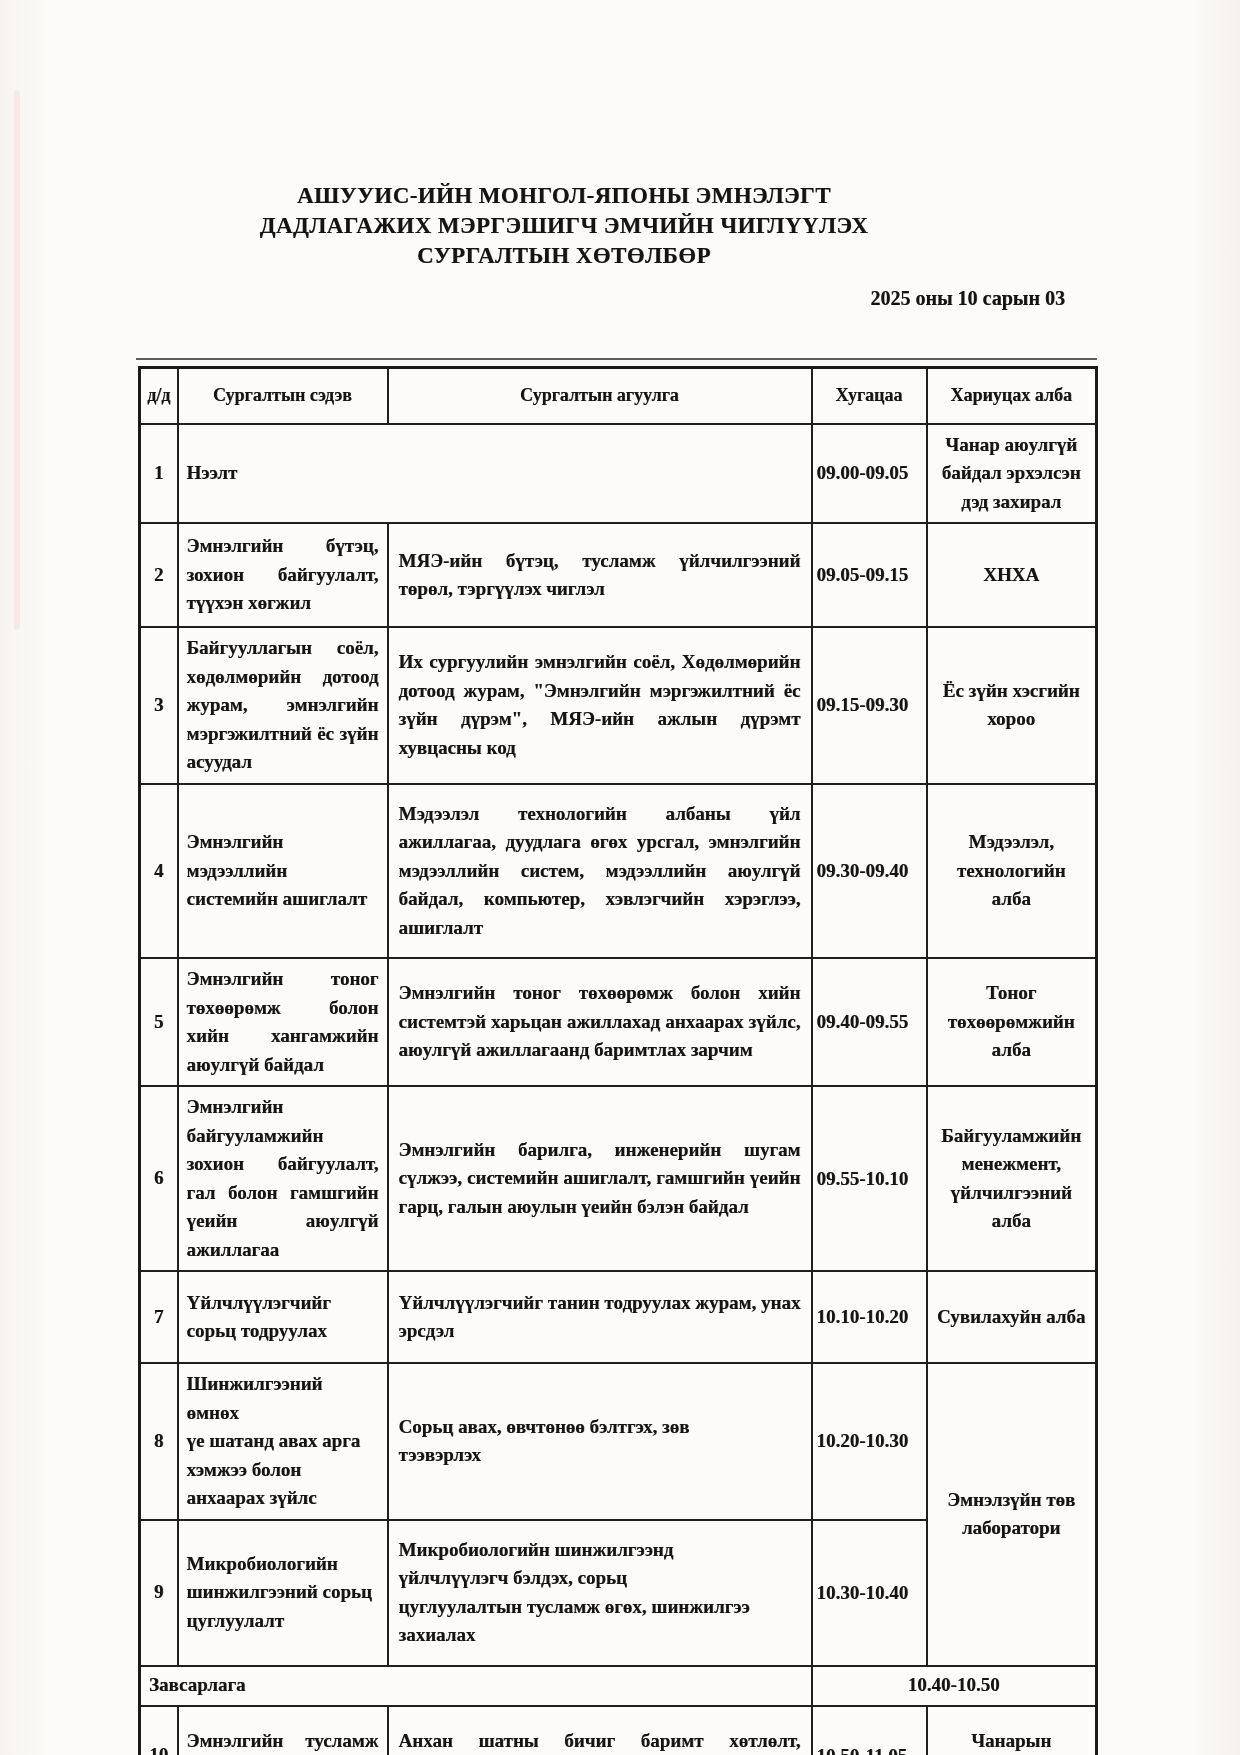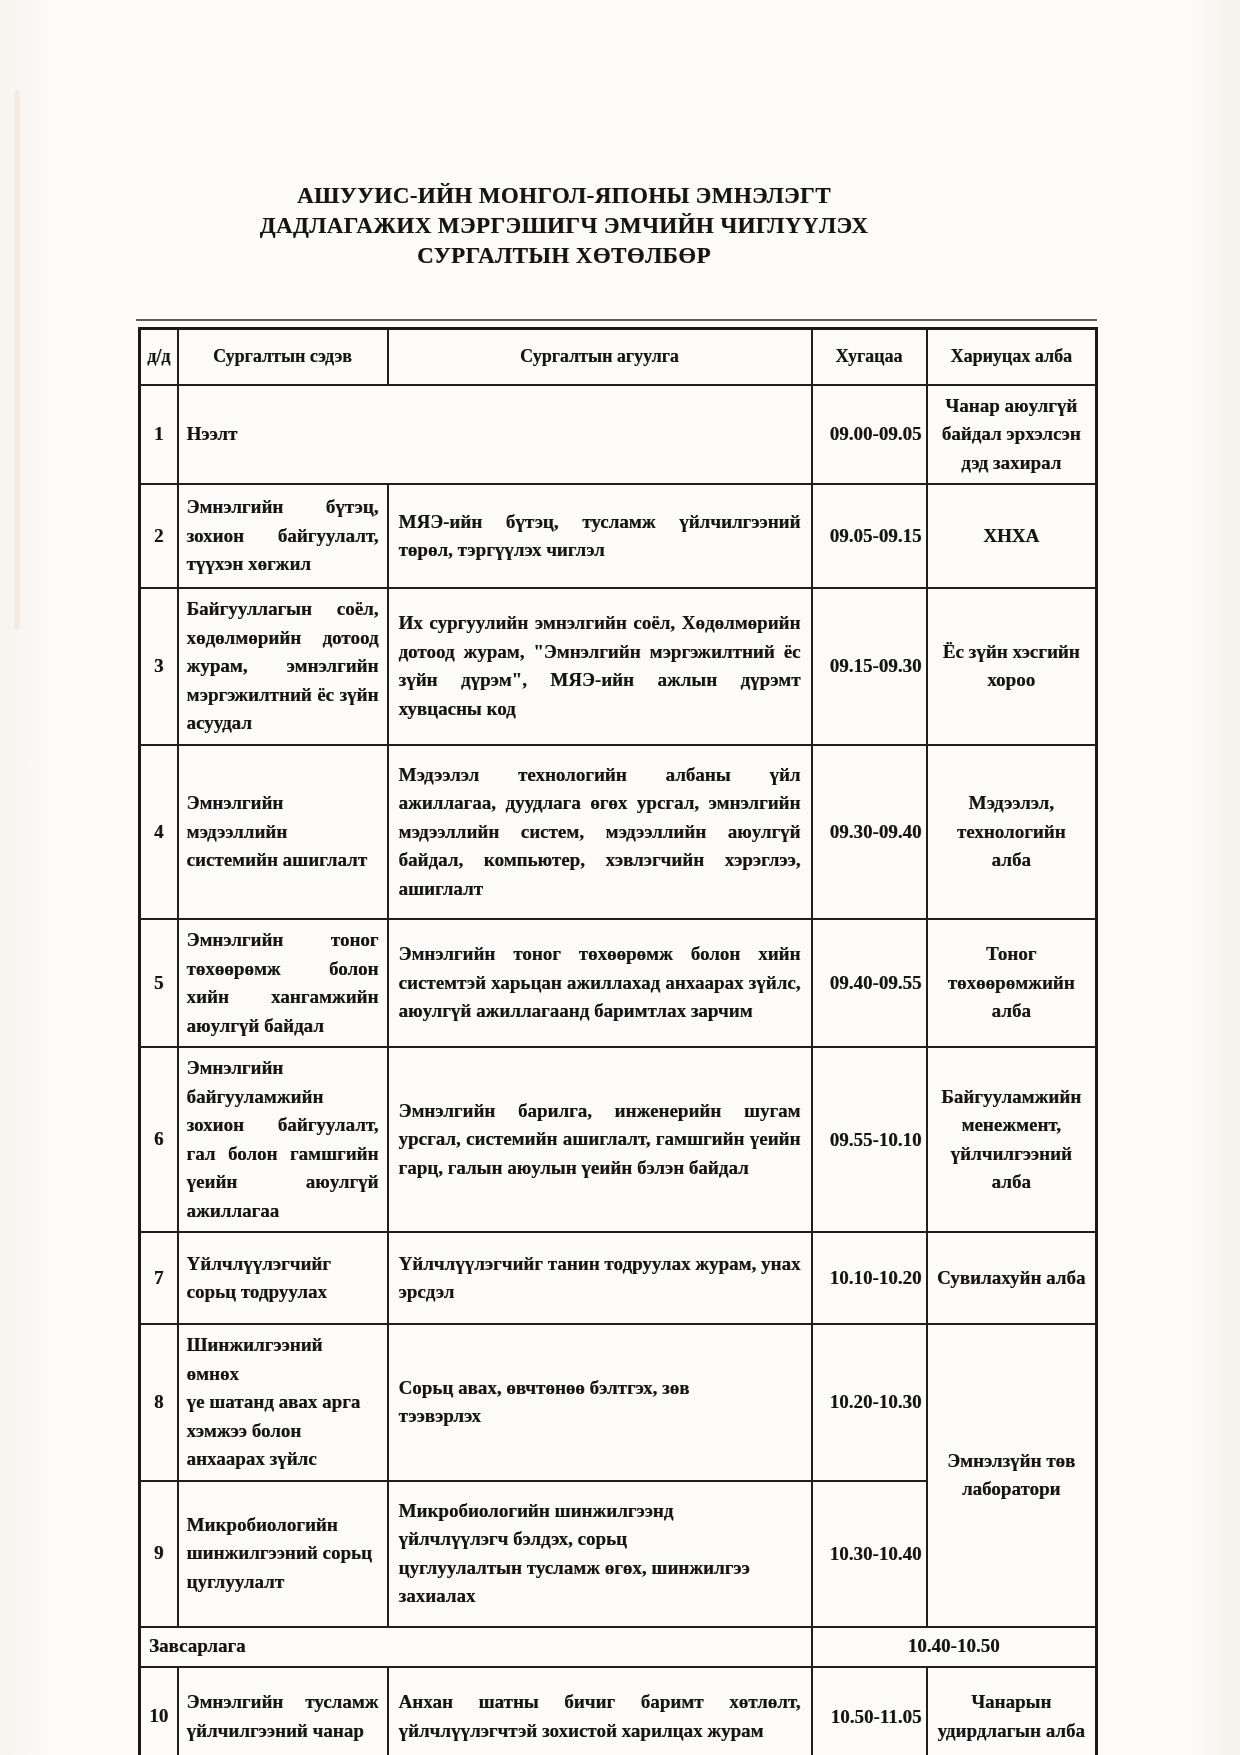--- a/index.html
+++ b/index.html
@@ -68,36 +68,37 @@
     text-align:center;
     font-size:18px;
     padding:4px 2px;
   }
   td.num{ text-align:center; padding:4px 2px; }
   td.topic{ text-align:justify; }
   td.content{ text-align:justify; padding:15px 10px; }
   td.plain{ text-align:left; }
   td.left{ text-align:left; white-space:pre-line; }
   td.spread{ text-align:justify; text-align-last:justify; }
-  td.time{ text-align:right; line-height:1.45; padding:4px 4px; }
+  td.time{ text-align:left; line-height:1.45; padding:4px 4px; }
   td.dept{ text-align:center; padding:6px 8px; }
   td.break-label{ text-align:left; padding:0 8px; }
   td.break-time{ text-align:center; padding:3px 4px; }
 </style>
 </head>
 <body>
 
 <div class="page">
 
   <div class="doc-title inky">
     <div>АШУУИС-ИЙН МОНГОЛ-ЯПОНЫ ЭМНЭЛЭГТ</div>
     <div>ДАДЛАГАЖИХ МЭРГЭШИГЧ ЭМЧИЙН ЧИГЛҮҮЛЭХ</div>
     <div>СУРГАЛТЫН ХӨТӨЛБӨР</div>
   </div>
 
+  <div class="doc-date inky">2025 оны 10 сарын 03</div>
 
   <div class="table-wrap">
     <table class="inky">
       <colgroup>
         <col style="width:38px">
           <col style="width:210px">
           <col style="width:424px">
           <col style="width:115px">
           <col style="width:170px">
       </colgroup>
@@ -146,21 +147,21 @@
         <td class="num">5</td>
         <td class="topic">Эмнэлгийн тоног төхөөрөмж болон хийн хангамжийн аюулгүй байдал</td>
         <td class="content">Эмнэлгийн тоног төхөөрөмж болон хийн системтэй харьцан ажиллахад анхаарах зүйлс, аюулгүй ажиллагаанд баримтлах зарчим</td>
         <td class="time">09.40-09.55</td>
         <td class="dept">Тоног төхөөрөмжийн алба</td>
       </tr>
 
       <tr style="height:130px">
         <td class="num">6</td>
         <td class="topic">Эмнэлгийн байгууламжийн зохион байгуулалт, гал болон гамшгийн үеийн аюулгүй ажиллагаа</td>
-        <td class="content">Эмнэлгийн барилга, инженерийн шугам урсгал, системийн ашиглалт, гамшгийн үеийн гарц, галын аюулын үеийн бэлэн байдал</td>
+        <td class="content">Эмнэлгийн барилга, инженерийн шугам сүлжээ, системийн ашиглалт, гамшгийн үеийн гарц, галын аюулын үеийн бэлэн байдал</td>
         <td class="time">09.55-10.10</td>
         <td class="dept">Байгууламжийн менежмент, үйлчилгээний алба</td>
       </tr>
 
       <tr style="height:92px">
         <td class="num">7</td>
         <td class="topic">Үйлчлүүлэгчийг сорьц тодруулах</td>
         <td class="content">Үйлчлүүлэгчийг танин тодруулах журам, унах эрсдэл</td>
         <td class="time">10.10-10.20</td>
         <td class="dept">Сувилахуйн алба</td>

